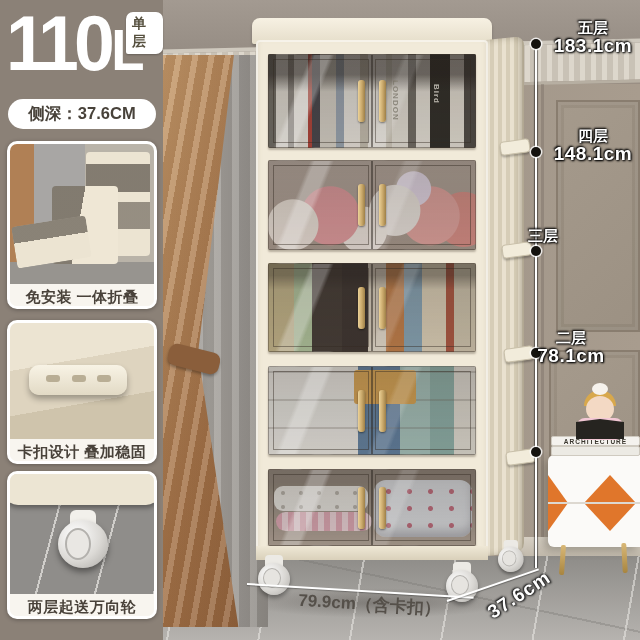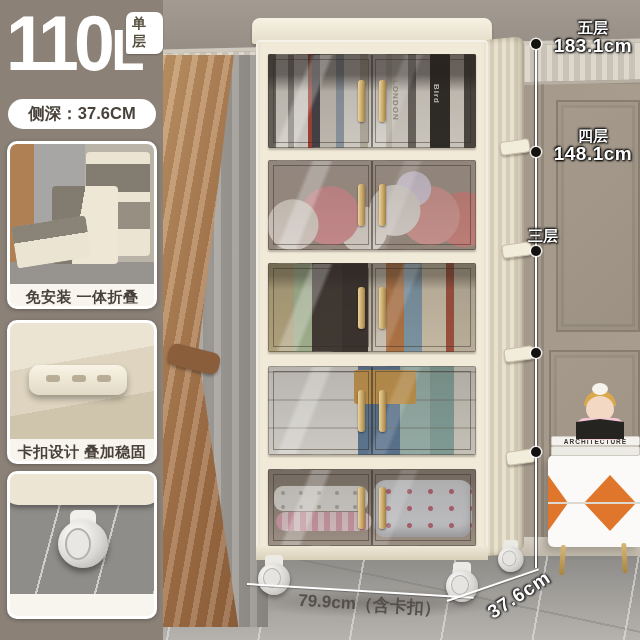--- a/index.html
+++ b/index.html
@@ -326,20 +326,24 @@
     <span class="tname">五层</span>
     <span class="tval">183.1cm</span>
   </div>
   <div class="mlabel" style="left:538px;top:128px;">
     <span class="tname">四层</span>
     <span class="tval">148.1cm</span>
   </div>
   <div class="mlabel" style="left:488px;top:228px;">
     <span class="tname">三层</span>
   </div>
+  <div class="mlabel" style="left:516px;top:330px;">
+    <span class="tname">二层</span>
+    <span class="tval">78.1cm</span>
+  </div>
 
   <div class="wline"></div>
   <div class="wlabel">79.9cm（含卡扣）</div>
   <div class="dline"></div>
   <div class="dlabel">37.6cm</div>
 
   <div class="left-panel">
     <div class="cap-row"><span class="cap-num">110</span><span class="cap-unit">L</span></div>
     <div class="cap-tag">单层</div>
     <div class="depth-pill">侧深：37.6CM</div>
@@ -367,16 +371,17 @@
 
     <div class="card c3">
       <div class="card-photo">
         <div class="mini-edge"></div>
         <div class="mini-wheel">
           <div class="bracket"></div>
           <div class="tire"></div>
           <div class="hub"></div>
         </div>
       </div>
+      <div class="card-caption">两层起送万向轮</div>
     </div>
   </div>
 
 </div>
 
 </body></html>

